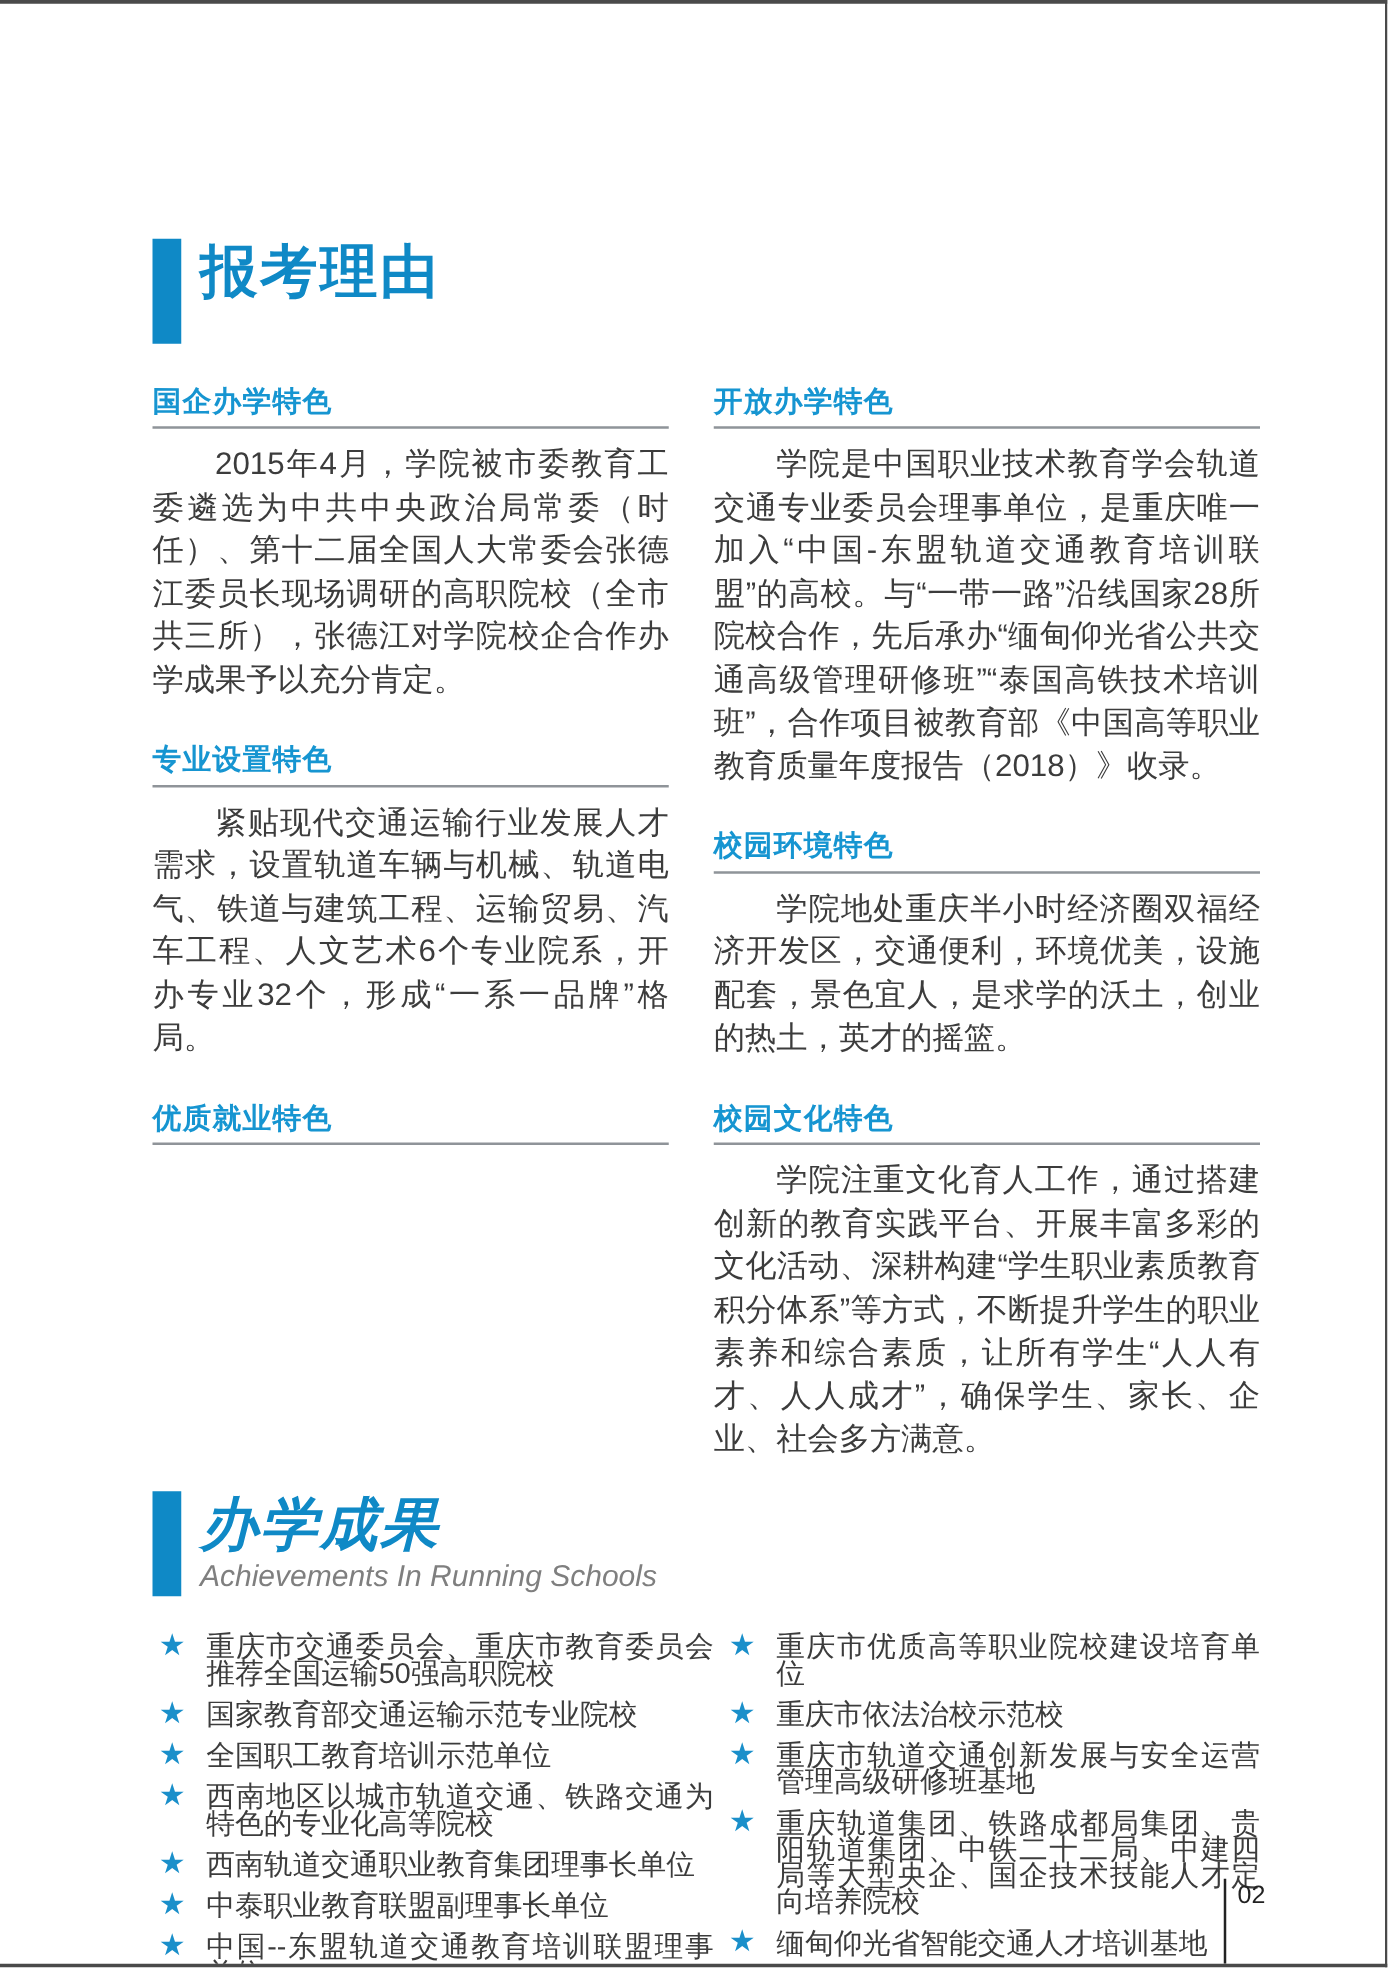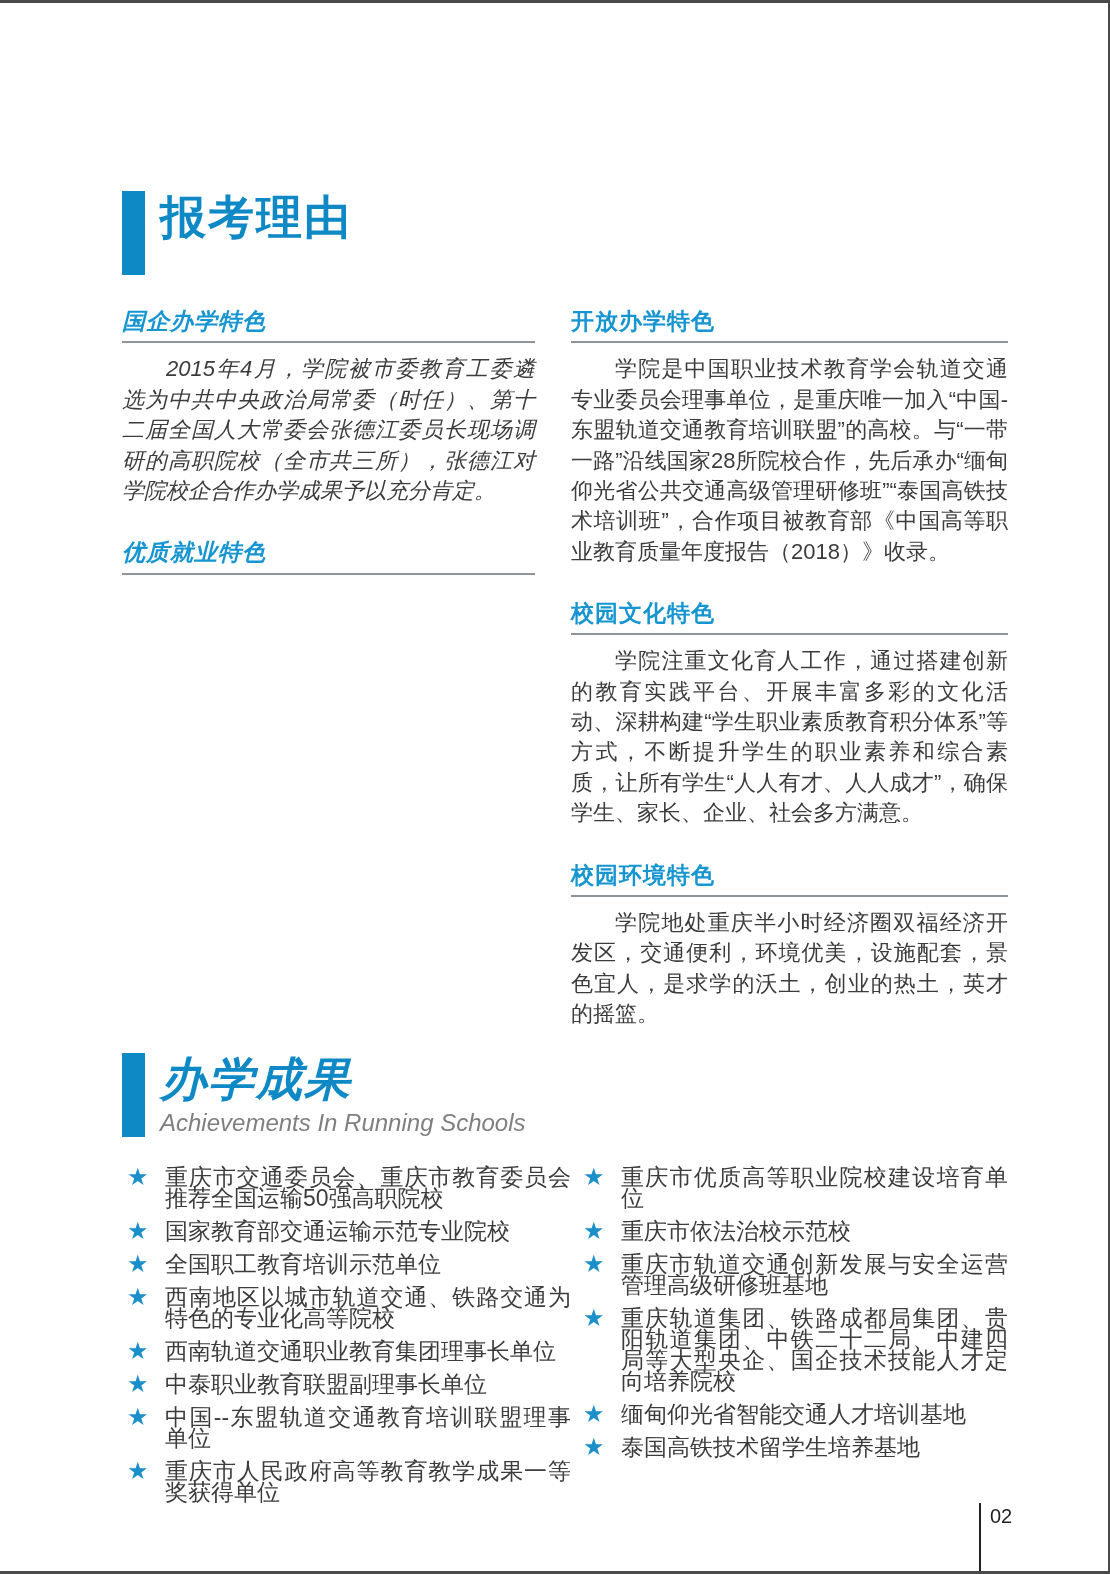--- a/index.html
+++ b/index.html
@@ -22,25 +22,25 @@
   
   .sec-title{display:flex;align-items:flex-start;}
   .sec-title.first{margin-top:188px;}
   .sec-title.second{margin-top:24px;font-style:italic;}
   .bar{width:23px;height:84px;background:var(--accent);margin-right:15px;flex:none;}
   .tt h1{margin:0;font-size:46px;line-height:1.16;font-weight:bold;color:var(--accent);letter-spacing:2px;}
   .tt .sub{margin-top:2px;font-size:24px;line-height:1.15;color:var(--subtitle);}
 
   
   .features{display:flex;margin-top:33px;}
-  .fcol-left{width:413px;margin-right:36px;flex:none;font-style:italic;}
+  .fcol-left{width:413px;margin-right:36px;flex:none;}
   .fcol-right{flex:1;min-width:0;}
   .feature h3{margin:0;font-size:23px;line-height:1.15;font-weight:bold;color:var(--heading);letter-spacing:1px;}
   .feature .rule{margin-top:7px;border-bottom:2px solid var(--rule);}
-  .feature p{margin:11px 0 0;font-size:22px;line-height:1.38;color:var(--body-text);text-align:justify;text-indent:2em;}
+  .feature p{margin:11px 0 0;font-size:25px;line-height:1.38;color:var(--body-text);text-align:justify;text-indent:2em;}
   .feature + .feature{margin-top:33px;}
 
   
   .ach{display:flex;margin-top:30px;}
   .acol-left{width:444px;margin-right:12px;margin-left:5px;flex:none;}
   .acol-right{flex:1;min-width:0;}
   .ach-item{display:flex;align-items:flex-start;margin-bottom:12px;}
   .star{flex:none;width:38px;font-size:24px;line-height:21px;color:var(--star);margin-top:-1px;}
   .ach-text{font-size:23px;line-height:21px;color:var(--body-text);text-align:justify;}
 
@@ -66,45 +66,50 @@
 
     <div class="features">
       <div class="fcol-left">
 
         <section class="feature">
           <h3>国企办学特色</h3>
           <div class="rule"></div>
           <p>2015年4月，学院被市委教育工委遴选为中共中央政治局常委（时任）、第十二届全国人大常委会张德江委员长现场调研的高职院校（全市共三所），张德江对学院校企合作办学成果予以充分肯定。</p>
         </section>
 
+        <section class="feature">
+          <h3>专业设置特色</h3>
+          <div class="rule"></div>
+          <p>紧贴现代交通运输行业发展人才需求，设置轨道车辆与机械、轨道电气、铁道与建筑工程、运输贸易、汽车工程、人文艺术6个专业院系，开办专业32个，形成“一系一品牌”格局。</p>
+        </section>
 
         <section class="feature">
           <h3>优质就业特色</h3>
           <div class="rule"></div>
         </section>
 
       </div>
       <div class="fcol-right">
 
         <section class="feature">
           <h3>开放办学特色</h3>
           <div class="rule"></div>
           <p>学院是中国职业技术教育学会轨道交通专业委员会理事单位，是重庆唯一加入“中国-东盟轨道交通教育培训联盟”的高校。与“一带一路”沿线国家28所院校合作，先后承办“缅甸仰光省公共交通高级管理研修班”“泰国高铁技术培训班”，合作项目被教育部《中国高等职业教育质量年度报告（2018）》收录。</p>
         </section>
 
         <section class="feature">
+          <h3>校园环境特色</h3>
+          <div class="rule"></div>
+          <p>学院地处重庆半小时经济圈双福经济开发区，交通便利，环境优美，设施配套，景色宜人，是求学的沃土，创业的热土，英才的摇篮。</p>
+        </section>
+
+        <section class="feature">
           <h3>校园文化特色</h3>
           <div class="rule"></div>
           <p>学院注重文化育人工作，通过搭建创新的教育实践平台、开展丰富多彩的文化活动、深耕构建“学生职业素质教育积分体系”等方式，不断提升学生的职业素养和综合素质，让所有学生“人人有才、人人成才”，确保学生、家长、企业、社会多方满意。</p>
-        </section>
-
-        <section class="feature">
-          <h3>校园环境特色</h3>
-          <div class="rule"></div>
-          <p>学院地处重庆半小时经济圈双福经济开发区，交通便利，环境优美，设施配套，景色宜人，是求学的沃土，创业的热土，英才的摇篮。</p>
         </section>
 
       </div>
     </div>
 
     <header class="sec-title second">
       <div class="bar"></div>
       <div class="tt">
         <h1>办学成果</h1>
         <div class="sub">Achievements In Running Schools</div>

